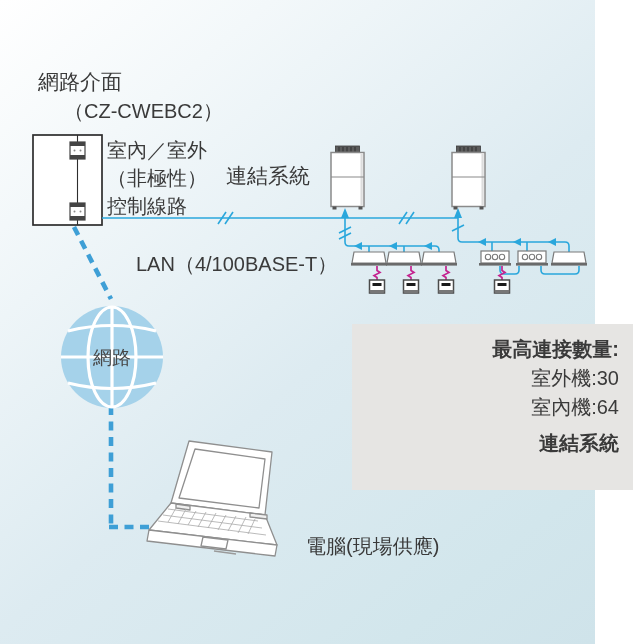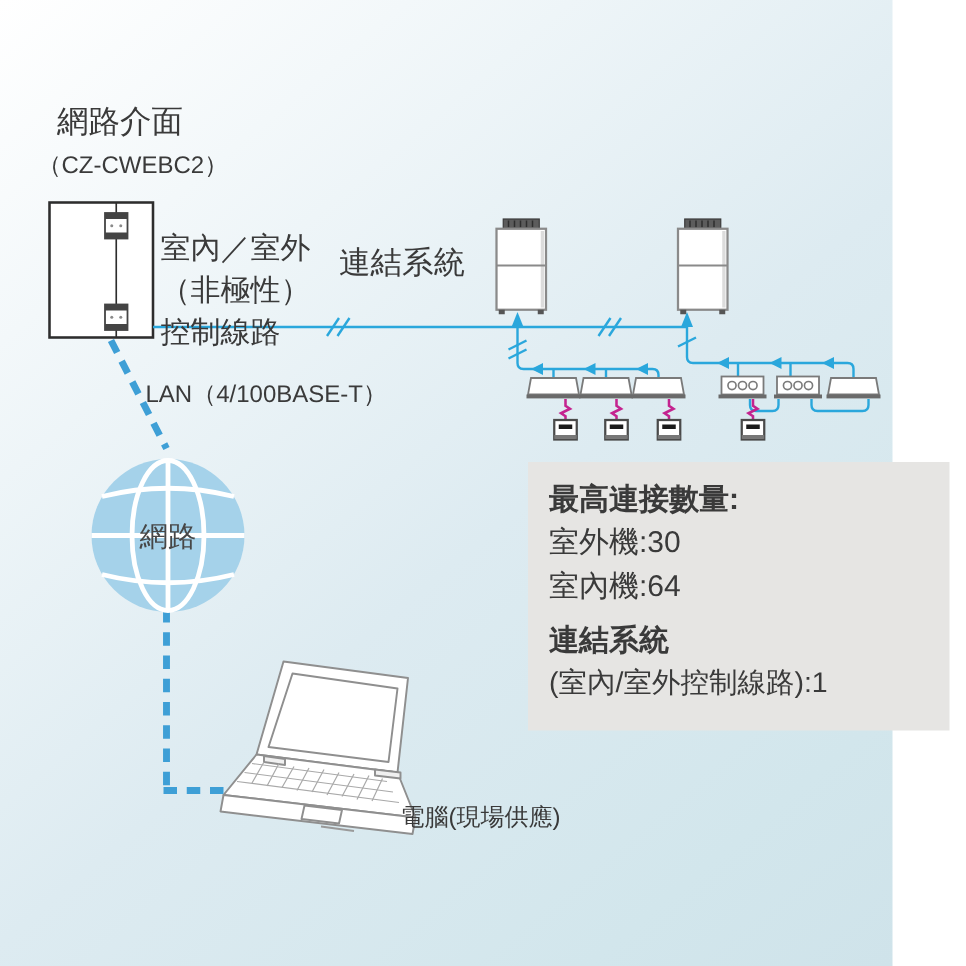--- a/index.html
+++ b/index.html
@@ -5,27 +5,27 @@
   html,body{margin:0;padding:0;}
   body{
     font-family:"Liberation Sans","DejaVu Sans",sans-serif;
     width:644px;height:644px;overflow:hidden;
   }
   .stage{
     position:relative;width:595px;height:644px;
     background:linear-gradient(140deg,#ffffff 0%,#f3f8fa 20%,#ddebf1 55%,#d2e6ec 85%,#cfe3ea 100%);
   }
   .abs{position:absolute;color:#3a3a3a;}
-  .t20{font-size:16px;line-height:24px;}
+  .t20{font-size:20px;line-height:24px;margin-left:39px;}
   .t21{font-size:21px;line-height:25px;}
-  .stack{line-height:28px;font-size:20px;margin-top:16px;}
+  .stack{line-height:28px;font-size:20px;}
   .globe-label{width:58px;text-align:center;font-size:19px;color:#474747;}
   .infobox{
-    left:352px;top:308px;width:281px;min-height:166px;box-sizing:border-box;
-    background:#e6e5e3;padding:11px 14px 18px 14px;
+    left:352px;top:324px;width:281px;min-height:166px;box-sizing:border-box;
+    background:#e6e5e3;padding:11px 14px 6px 14px;text-align:right;
   }
   .infobox .line{font-size:20px;line-height:29px;}
   .infobox .bold{font-weight:bold;}
   .infobox .sub{margin-top:7px;}
   .infobox .detail{font-size:19px;line-height:27px;}
   svg{position:absolute;left:0;top:0;}
 </style>
 </head>
 <body>
 
@@ -217,16 +217,15 @@
 
   <div class="abs globe-label" style="left:83px;top:345px;">網路</div>
 
   <div class="abs t20" style="left:267px;top:534px;">電腦(現場供應)</div>
 
   <div class="abs infobox">
     <div class="line bold">最高連接數量:</div>
     <div class="line">室外機:30</div>
     <div class="line">室內機:64</div>
     <div class="line bold sub">連結系統</div>
-    <div class="detail">(室內/室外控制線路):1</div>
   </div>
 
 </div>
 
 </body></html>

